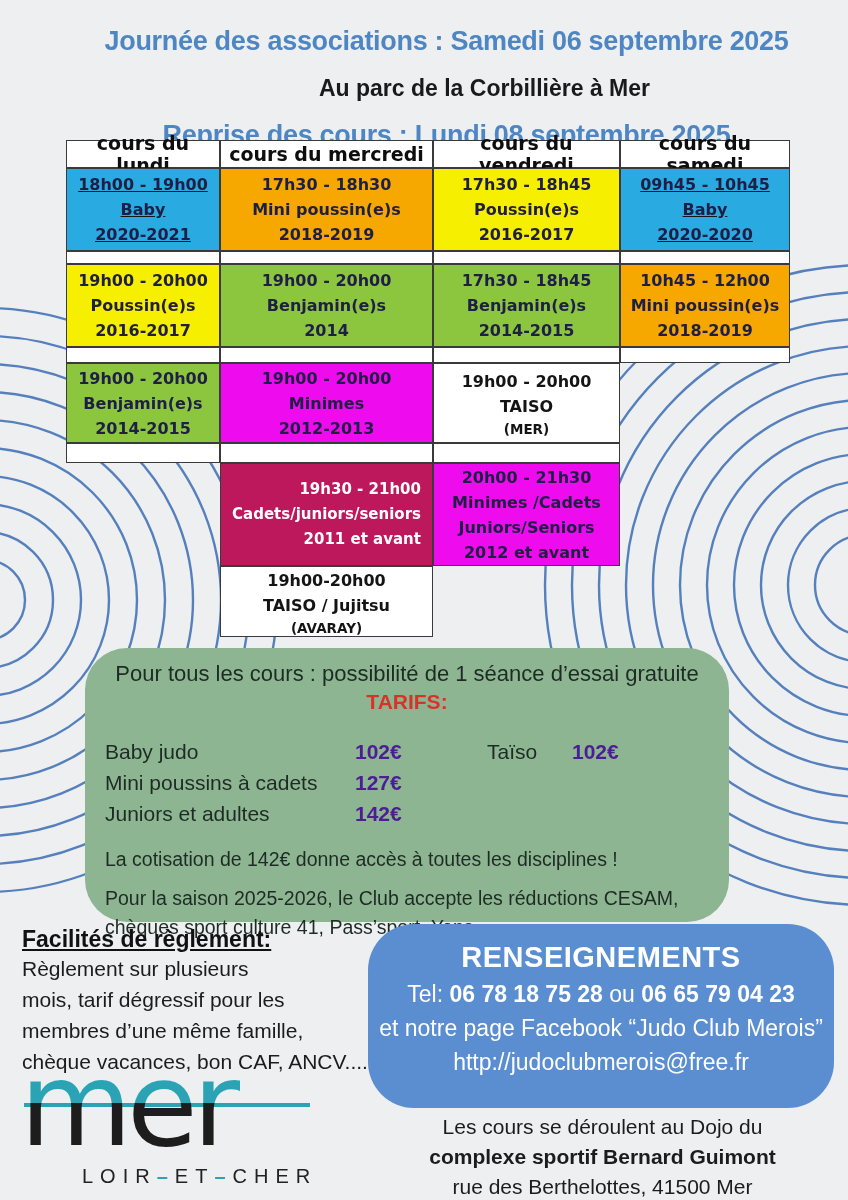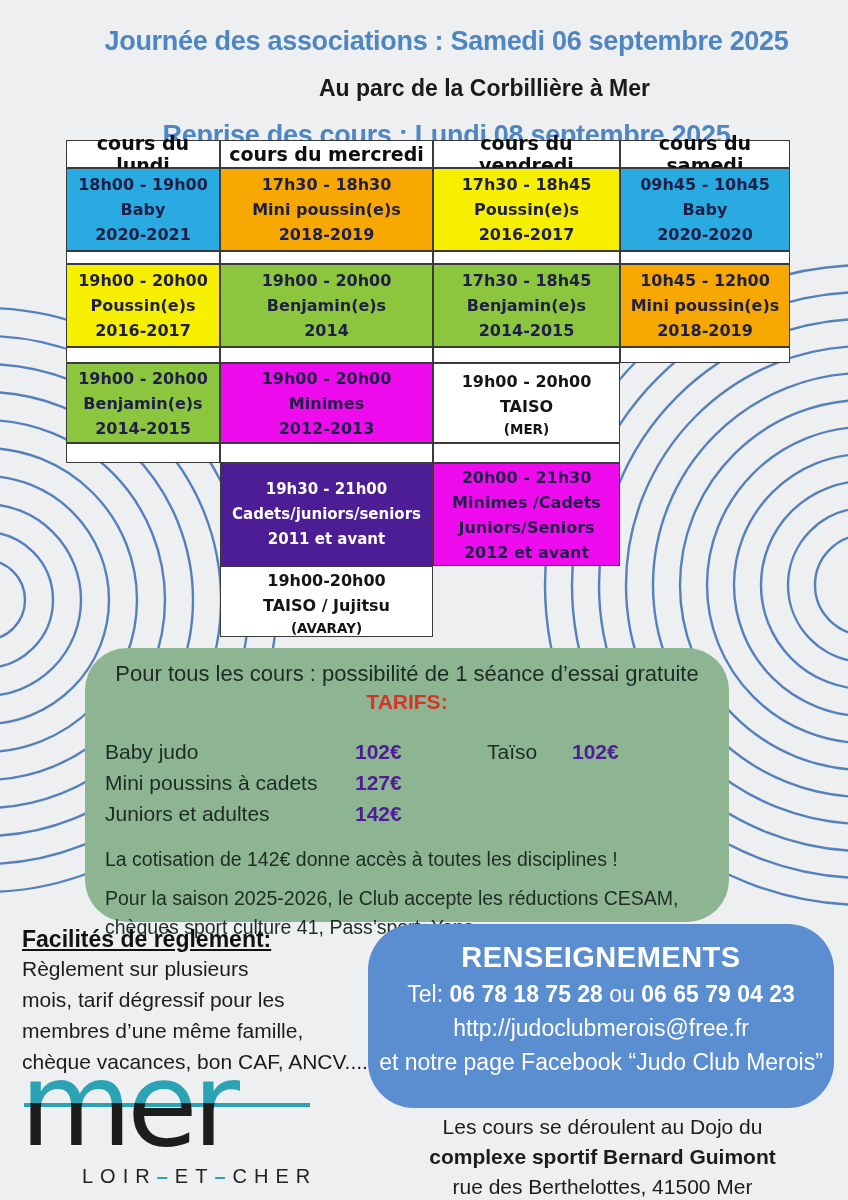--- a/index.html
+++ b/index.html
@@ -17,26 +17,26 @@
   
   .sched{position:absolute;left:66px;top:140px;width:724px;z-index:2;display:grid;
          grid-template-columns:154px 213px 187px 170px;
          grid-template-rows:28px 83px 13px 83px 16px 80px 20px 103px 71px;}
   .tcell{border:1.6px solid #3a3a3a;background:#fff;display:flex;flex-direction:column;
          justify-content:center;align-items:center;text-align:center;box-sizing:border-box;
          font-family:"DejaVu Sans",sans-serif;}
   .thead{font-size:19px;font-weight:bold;color:#0e0e0e;}
   .gap{background:#ffffff;}
   .cmain{white-space:pre-line;font-size:16px;font-weight:bold;line-height:25px;color:#1e1e46;}
-  .c-blue{background:#29aae1;}
+  .c-blue{background:#29aae1;text-decoration:underline;}
   .c-orange{background:#f6a800;}
   .c-yellow{background:#f7ef00;}
   .c-green{background:#8cc63f;}
   .c-magenta{background:#ee0cee;}
-  .c-purple{background:#4c1d95;}
+  .c-purple{background:#be185d;text-align:right;}
   .c-purple .cmain{color:#ffffff;font-size:15px;}
   .c-white{background:#ffffff;}
   .c-white .cmain{color:#141414;}
   .csub{font-size:13.5px;font-weight:bold;color:#141414;margin-top:2px;}
 
   
   .greenbox{position:absolute;left:85px;top:648px;width:644px;height:274px;background:#8db592;
             border-radius:42px;z-index:1;box-sizing:border-box;padding:13px 0 0 0;color:#1e2b24;}
   .gb-intro{text-align:center;font-size:22px;}
   .gb-tarifs{text-align:center;font-size:21px;font-weight:bold;color:#d93327;margin-top:3px;}
@@ -243,22 +243,22 @@
     <div class="facil-title">Facilités de règlement:</div>
     <div class="facil-body">Règlement sur plusieurs
 mois, tarif dégressif pour les
 membres d’une même famille,
 chèque vacances, bon CAF, ANCV....</div>
   </div>
 
   <div class="bluebox">
     <div class="bb-title">RENSEIGNEMENTS</div>
     <div class="bb-line"><span>Tel: </span><b>06 78 18 75 28</b><span> ou </span><b>06 65 79 04 23</b></div>
+    <div class="bb-line">et notre page Facebook “Judo Club Merois”</div>
     <div class="bb-line">http://judoclubmerois@free.fr</div>
-    <div class="bb-line">et notre page Facebook “Judo Club Merois”</div>
   </div>
 
   <div class="footer">
     <div>Les cours se déroulent au Dojo du</div>
     <div class="bold">complexe sportif Bernard Guimont</div>
     <div>rue des Berthelottes, 41500 Mer</div>
   </div>
 
   <div class="logo">
     <div class="logo-line"></div>

